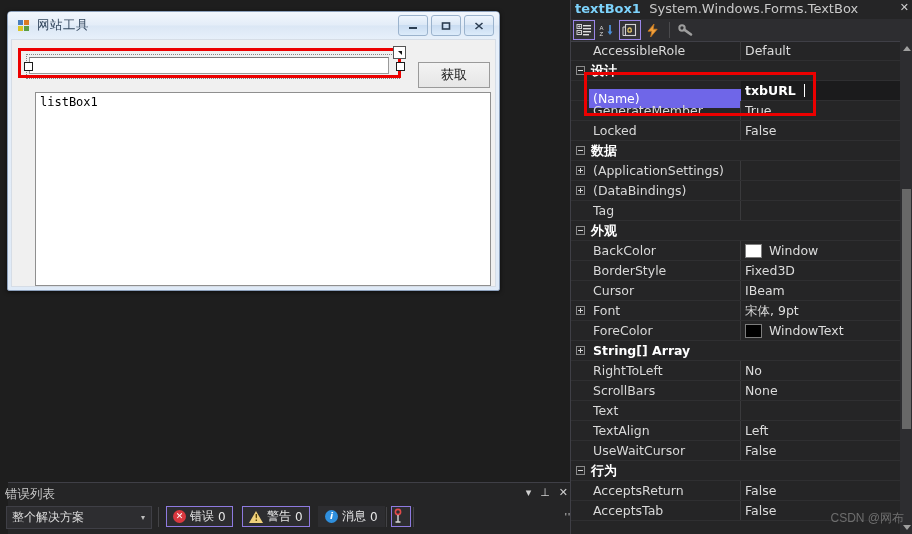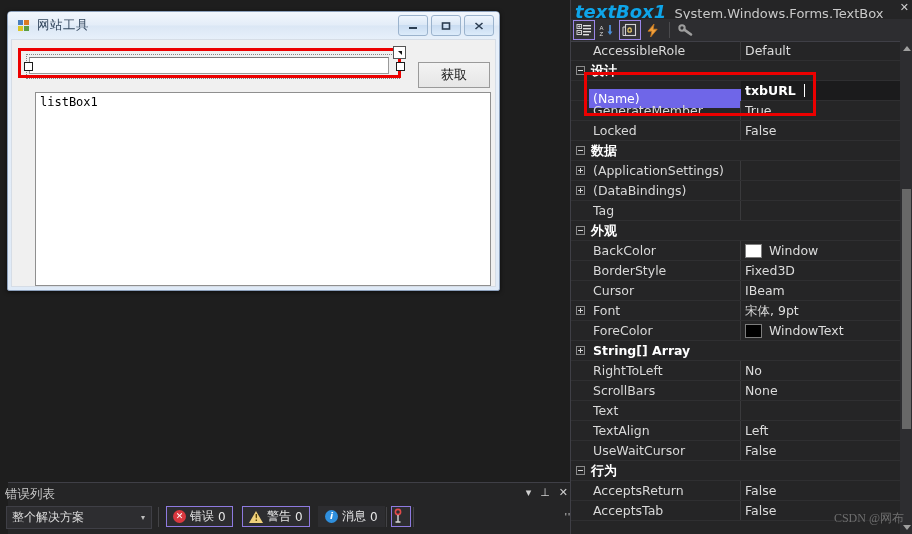--- a/index.html
+++ b/index.html
@@ -159,21 +159,21 @@
   
   .props{
     position:absolute;left:570px;top:0;width:342px;height:534px;
     background:#252526;border-left:1px solid #3f3f46;
   }
   .props-title{
     position:relative;height:18px;padding:1px 0 0 4px;
     white-space:nowrap;overflow:hidden;
   }
   .props-title .obj{
-    font-family:"DejaVu Sans",sans-serif;font-size:18px;font-weight:bold;color:#0ea5e9;font-style:italic;
+    font-family:"DejaVu Sans",sans-serif;font-size:13px;font-weight:bold;color:#7dd3fc;
   }
   .props-title .typ{
     font-family:"DejaVu Sans",sans-serif;font-size:13px;color:#c9c9c9;margin-left:5px;
   }
   .props-title .tclose{
     position:absolute;right:4px;top:1px;color:#cfcfcf;font-size:11px;
   }
   .props-toolbar{
     position:relative;height:22px;background:#2d2d30;
     border-bottom:1px solid #3f3f46;display:flex;align-items:center;padding-left:2px;gap:1px;
@@ -247,21 +247,21 @@
   .arrow-down{width:0;height:0;border-left:4px solid transparent;border-right:4px solid transparent;border-top:5px solid #a0a0a0;}
 
   
   .redbox-props{
     position:absolute;left:13px;top:72px;width:232px;height:44px;
     border:3px solid #ec0000;box-sizing:border-box;z-index:20;pointer-events:none;
   }
 
   .watermark{
     position:absolute;right:9px;bottom:7px;
-    font-family:Liberation Serif, serif;font-size:12px;color:#6e6e6e;
+    font-family:Liberation Sans, sans-serif;font-size:12px;color:#6e6e6e;
     z-index:30;
   }
 </style>
 </head>
 <body>
 
 <div class="root">
 
   <div class="designer-area">
 

